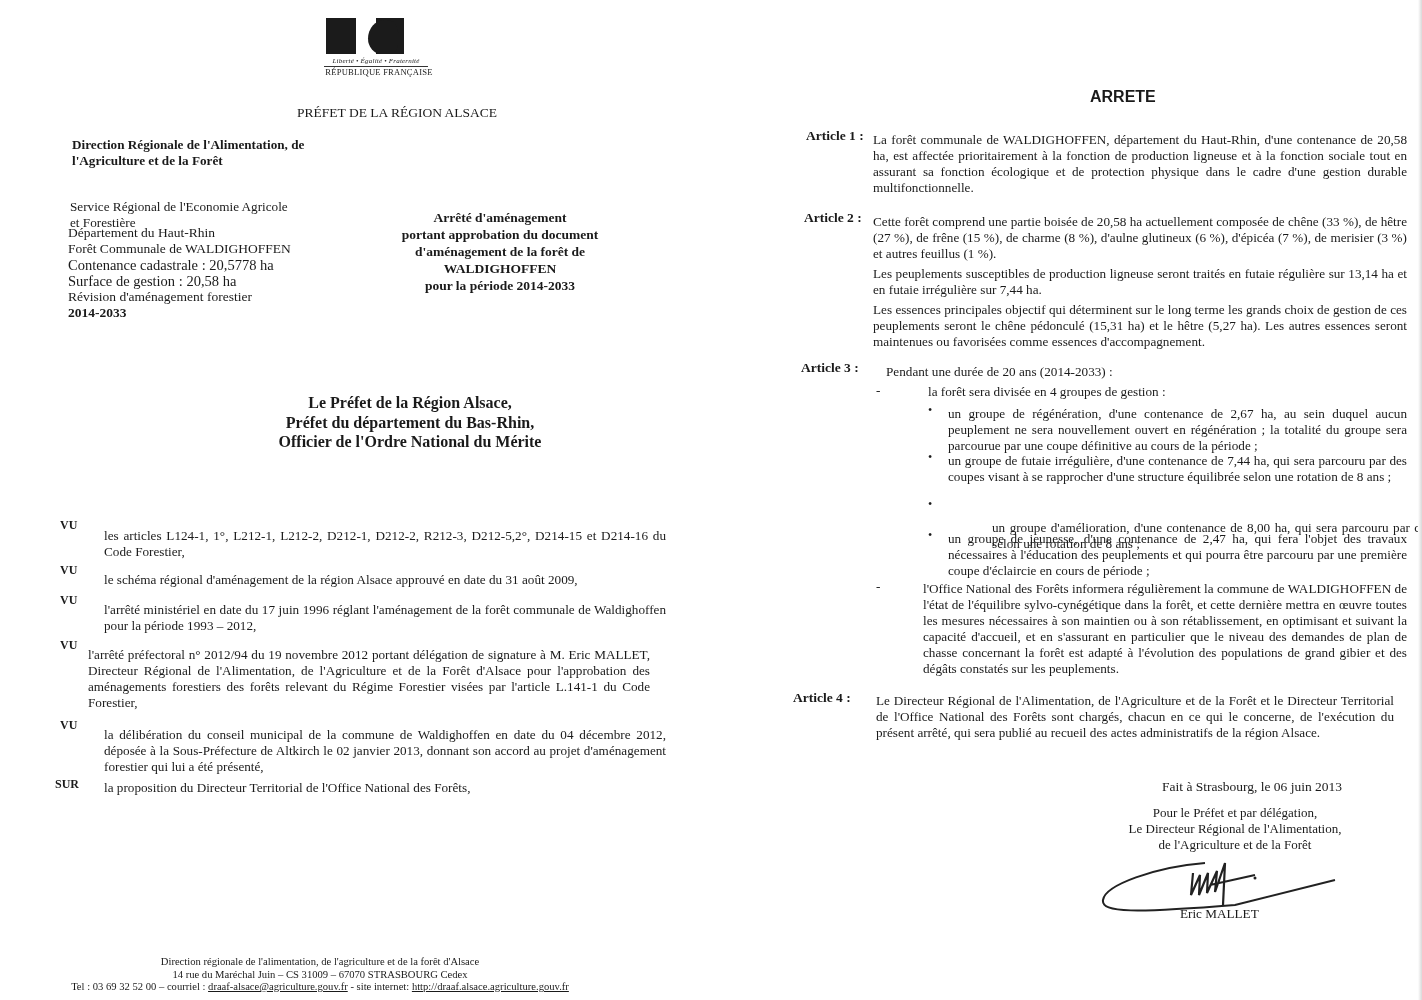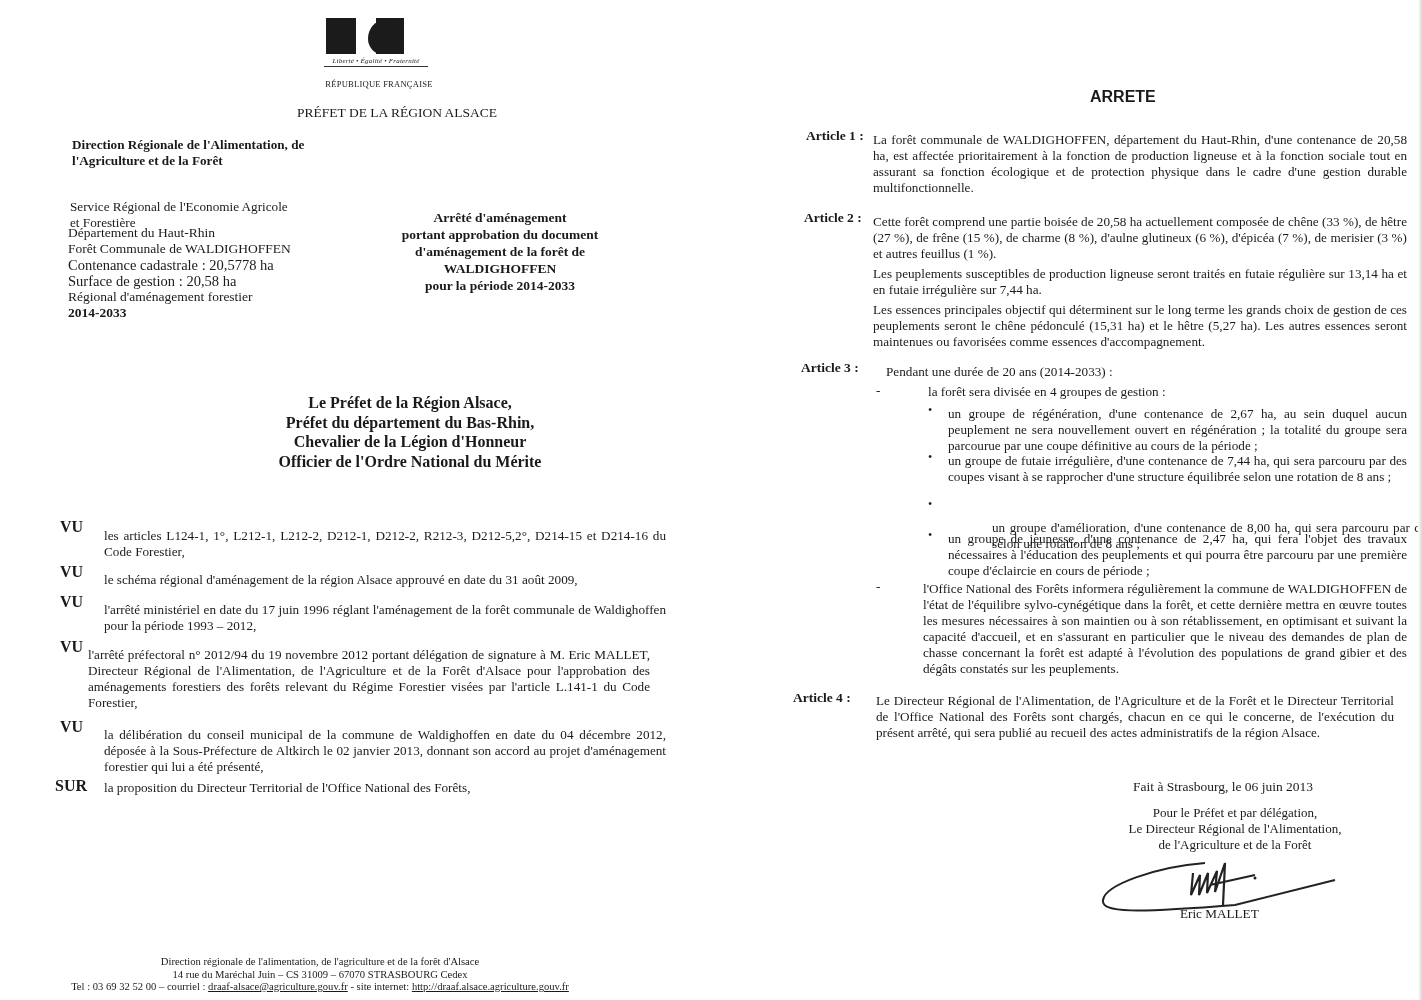--- a/index.html
+++ b/index.html
@@ -14,24 +14,24 @@
   .bold { font-weight:bold; }
   .center { text-align:center; }
   .justify { text-align:justify; }
 
   
   #logo { left:324px; top:18px; width:110px; }
   #logo .flag { width:78px; height:36px; margin-left:2px; background:#1b1b1b; position:relative; overflow:hidden; }
   #logo .flag .cut { position:absolute; left:30px; top:0; width:20px; height:36px; background:#fff; }
   #logo .flag .face { position:absolute; left:42px; top:2px; width:30px; height:34px; background:#1b1b1b; border-radius:60% 40% 30% 50%; }
   #logo .motto { font-style:italic; font-size:7px; margin-top:3px; letter-spacing:0.2px; border-bottom:1px solid #333; padding-bottom:1px; width:104px; }
-  #logo .rf { font-size:8.6px; margin-top:12px; letter-spacing:0.2px; }
+  #logo .rf { font-size:8.6px; margin-top:0; letter-spacing:0.2px; }
 
   .txt { font-size:13.2px; line-height:16px; }
-  .vu-label { font-weight:bold; font-size:16px; }
+  .vu-label { font-weight:bold; font-size:12px; }
   .art-label { font-weight:bold; font-size:13.5px; }
   .bul { position:absolute; font-size:12px; }
   a.lnk { color:#1a1a1a; text-decoration:underline; }
 
   .scan-edge { right:0; top:0; width:4px; height:1000px; background:linear-gradient(to right,#fff,#d8d8d8); }
 </style>
 </head>
 <body>
 
 <div id="logo" class="abs center">
@@ -53,36 +53,35 @@
 <div class="abs serif txt" style="left:70px; top:181px;margin-top:18px;">
   <div>Service Régional de l'Economie Agricole</div>
   <div>et Forestière</div>
 </div>
 
 <div class="abs serif" style="left:68px; top:225px; font-size:13.5px; line-height:16px;">
   <div>Département du Haut-Rhin</div>
   <div>Forêt Communale de WALDIGHOFFEN</div>
   <div style="font-size:14.5px;">Contenance cadastrale : 20,5778 ha</div>
   <div style="font-size:14.5px;">Surface de gestion : 20,58 ha</div>
-  <div>Régional d'aménagement forestier</div>
+  <div>Révision d'aménagement forestier</div>
   <div class="bold">2014-2033</div>
 </div>
 
 <div class="abs serif bold center" style="left:370px; top:209px; width:260px; font-size:13.5px; line-height:17px;">
   <div>Arrêté d'aménagement</div>
   <div>portant approbation du document</div>
   <div>d'aménagement de la forêt de</div>
   <div>WALDIGHOFFEN</div>
   <div>pour la période 2014-2033</div>
 </div>
 
 <div class="abs serif bold center" style="left:220px; top:393px; width:380px; font-size:16px; line-height:19.5px;">
   <div>Le Préfet de la Région Alsace,</div>
   <div>Préfet du département du Bas-Rhin,</div>
-  <div>Chevalier de la Légion d'Honneur</div>
   <div>Officier de l'Ordre National du Mérite</div>
 </div>
 
 <div class="abs vu-label serif" style="left:60px; top:518px;">VU</div>
 <div class="abs serif txt justify" style="left:104px; top:528px; width:562px;">les articles L124-1, 1°, L212-1, L212-2, D212-1, D212-2, R212-3, D212-5,2°, D214-15 et D214-16 du Code Forestier,</div>
 
 <div class="abs vu-label serif" style="left:60px; top:563px;">VU</div>
 <div class="abs serif txt" style="left:104px; top:572px; width:562px;">le schéma régional d'aménagement de la région Alsace approuvé en date du 31 août 2009,</div>
 
 <div class="abs vu-label serif" style="left:60px; top:593px;">VU</div>
@@ -130,21 +129,21 @@
 <div class="abs serif txt justify" style="left:992px; top:500px; width:459px;margin-top:20px;">un groupe d'amélioration, d'une contenance de 8,00 ha, qui sera parcouru par coupes selon une rotation de 8 ans ;</div>
 <div class="bul" style="left:928px; top:528px;">•</div>
 <div class="abs serif txt justify" style="left:948px; top:531px; width:459px;">un groupe de jeunesse, d'une contenance de 2,47 ha, qui fera l'objet des travaux nécessaires à l'éducation des peuplements et qui pourra être parcouru par une première coupe d'éclaircie en cours de période ;</div>
 
 <div class="abs serif txt" style="left:876px; top:578px;">-</div>
 <div class="abs serif txt justify" style="left:923px; top:581px; width:484px;">l'Office National des Forêts informera régulièrement la commune de WALDIGHOFFEN de l'état de l'équilibre sylvo-cynégétique dans la forêt, et cette dernière mettra en œuvre toutes les mesures nécessaires à son maintien ou à son rétablissement, en optimisant et suivant la capacité d'accueil, et en s'assurant en particulier que le niveau des demandes de plan de chasse concernant la forêt est adapté à l'évolution des populations de grand gibier et des dégâts constatés sur les peuplements.</div>
 
 <div class="abs art-label serif" style="left:793px; top:690px;">Article 4 :</div>
 <div class="abs serif txt justify" style="left:876px; top:693px; width:518px;">Le Directeur Régional de l'Alimentation, de l'Agriculture et de la Forêt et le Directeur Territorial de l'Office National des Forêts sont chargés, chacun en ce qui le concerne, de l'exécution du présent arrêté, qui sera publié au recueil des actes administratifs de la région Alsace.</div>
 
-<div class="abs serif" style="left:1133px; top:779px; font-size:13.5px;">Fait à Strasbourg, le 06 juin 2013</div>
+<div class="abs serif" style="left:1162px; top:779px; font-size:13.5px;">Fait à Strasbourg, le 06 juin 2013</div>
 <div class="abs serif center" style="left:1100px; top:805px; width:270px; font-size:13px; line-height:16px;">
   <div>Pour le Préfet  et par délégation,</div>
   <div>Le Directeur Régional de l'Alimentation,</div>
   <div>de l'Agriculture et de la Forêt</div>
 </div>
 <svg class="abs" style="left:1095px; top:845px;" width="260" height="85" viewBox="0 0 260 85">
   <path d="M110 18 C60 22, 10 40, 8 55 C6 68, 40 68, 140 60 L240 35" fill="none" stroke="#222" stroke-width="2"></path>
   <path d="M98 28 L96 50 L105 30 L104 50 L113 28 L112 48 L122 26 L120 47 L130 18 L128 60 M115 40 L160 30" fill="none" stroke="#222" stroke-width="2.2"></path>
   <circle cx="160" cy="33" r="1.5" fill="#222"></circle>
 </svg>

